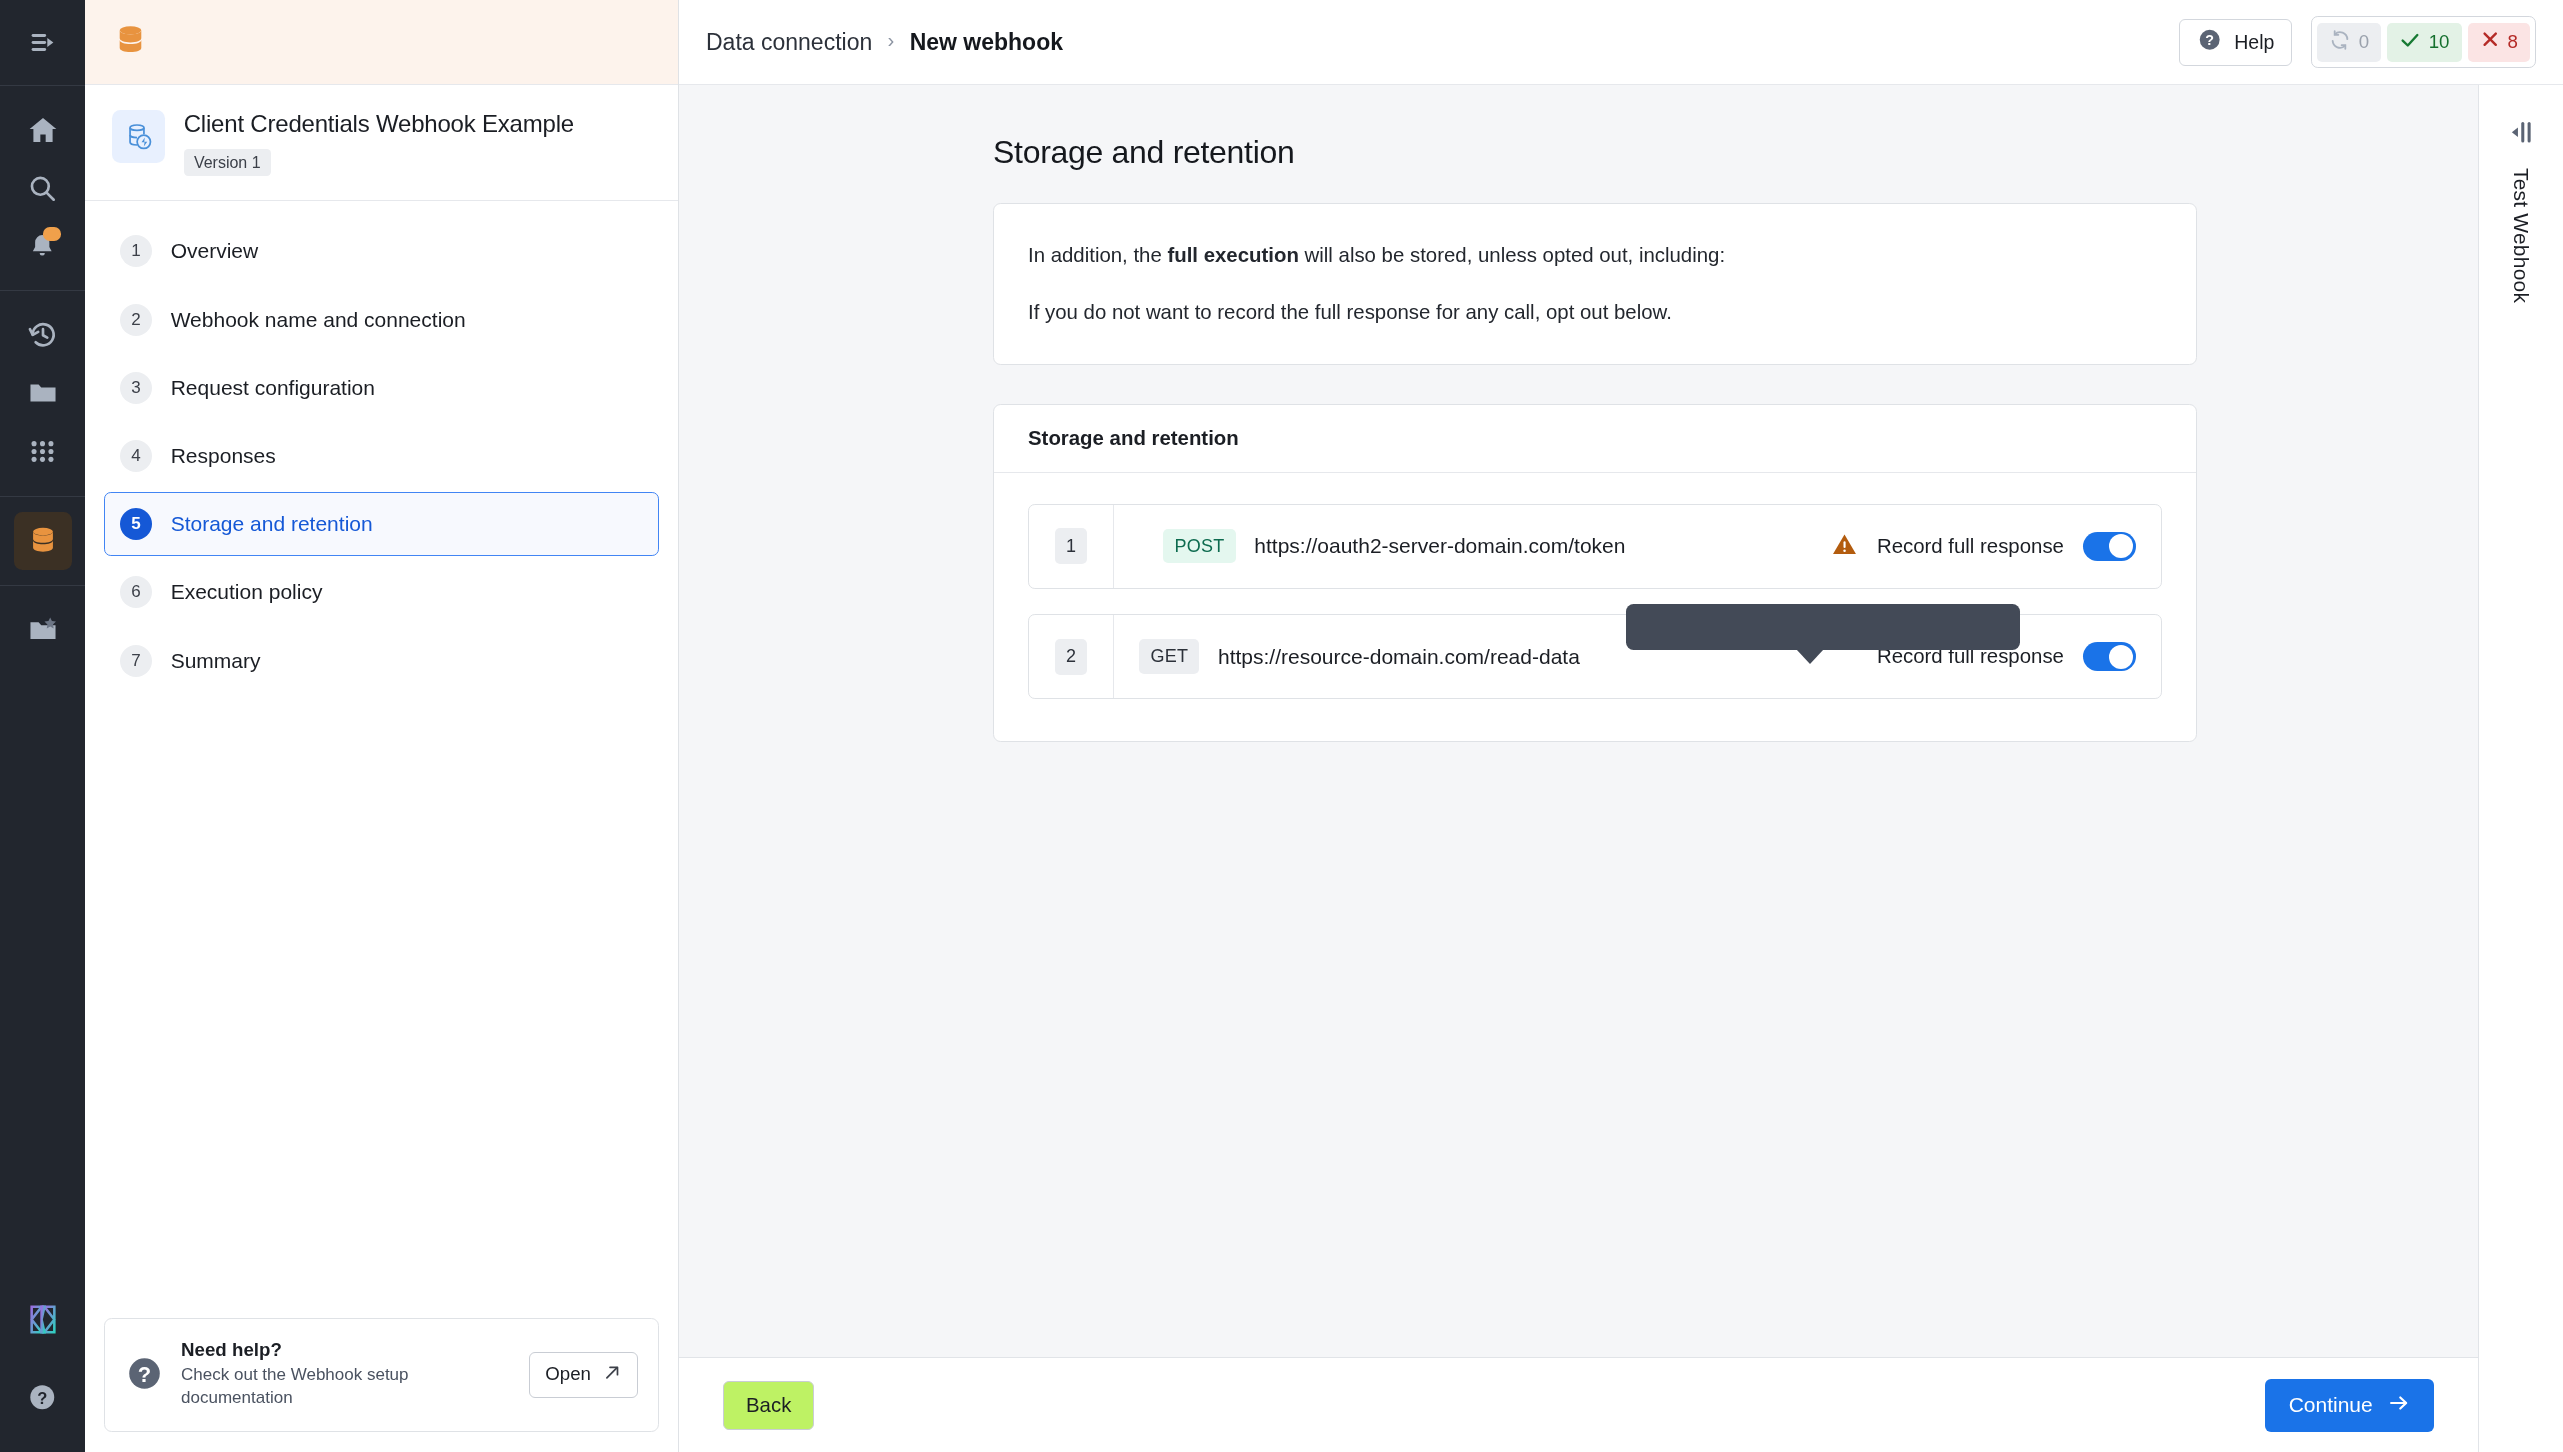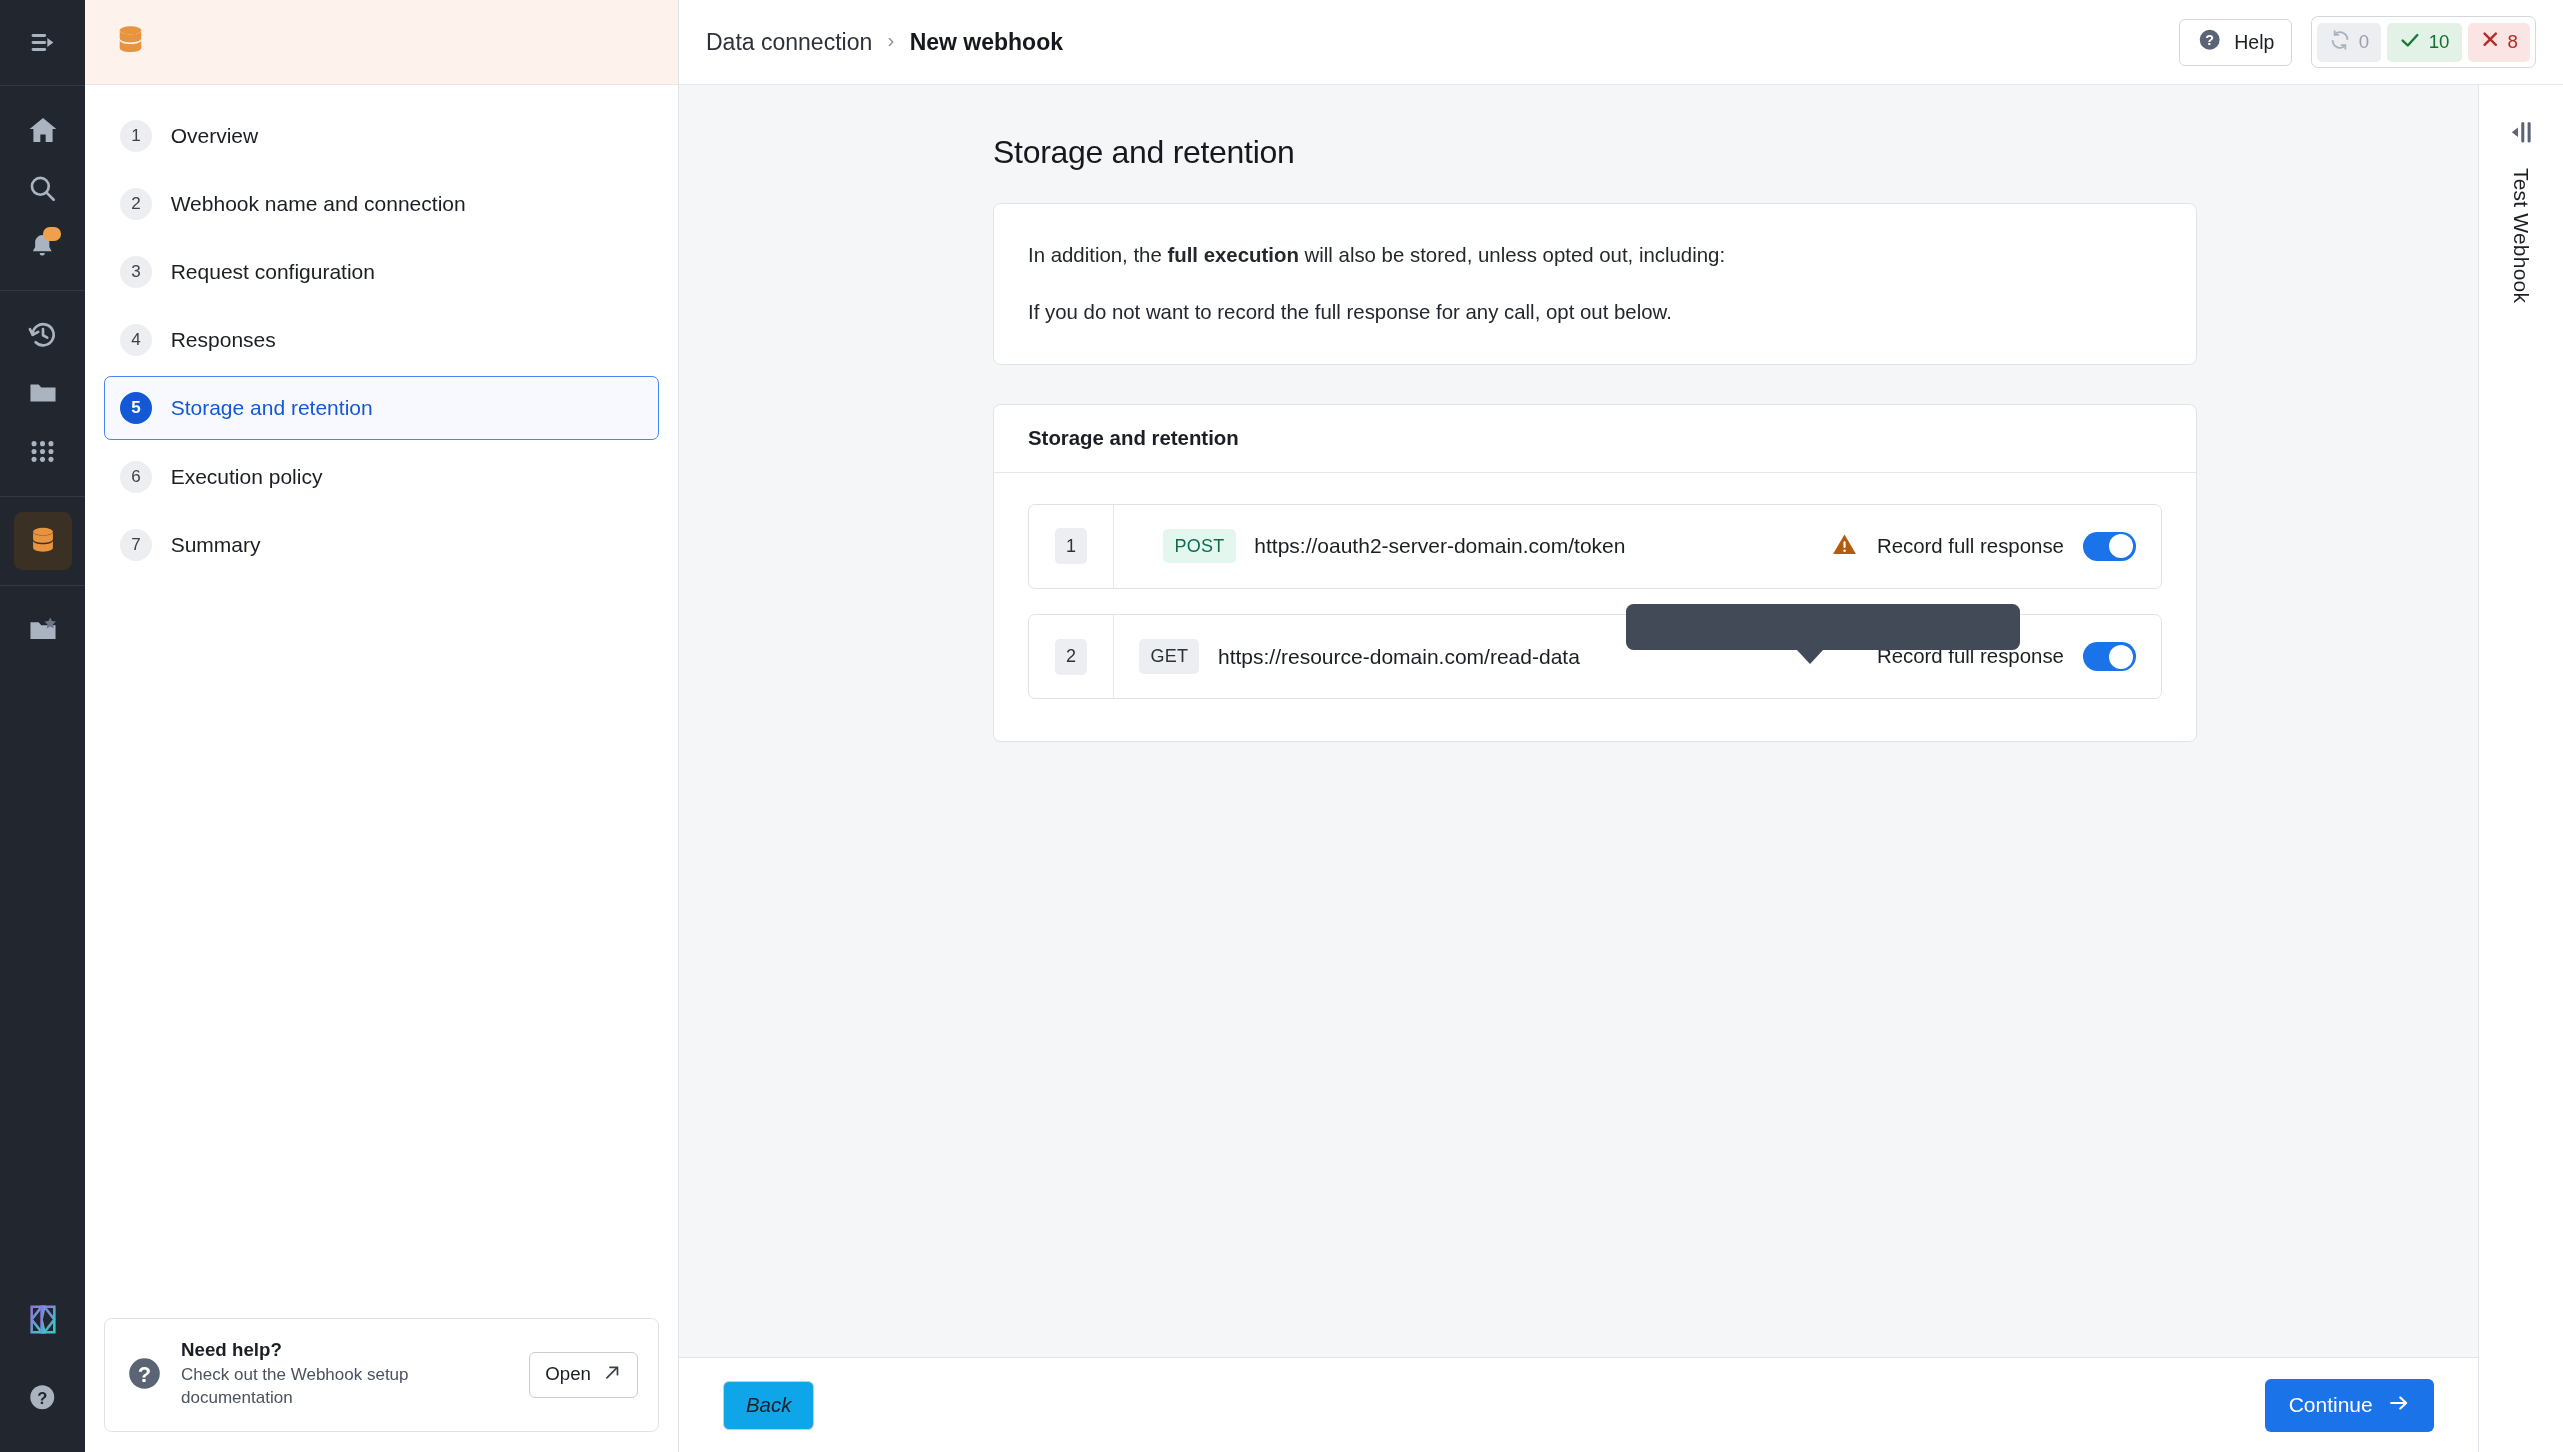--- a/index.html
+++ b/index.html
@@ -210,22 +210,22 @@
     border-top: 15.3px solid #434a57;
   }
 
   
   .footer {
     height: 95px; flex: 0 0 95px; background: #fff;
     border-top: 0.8px solid #e1e4e8;
     display: flex; align-items: center; padding: 0 44px;
   }
   .back-btn {
-    border: 0.8px solid #c9cdd4; border-radius: 6px; background: #0ea5e9;
-    height: 49px; padding: 0 22px; font-size: 20.4px; color: #1b1e24; cursor: pointer; font-style: italic;
+    border: 0.8px solid #c9cdd4; border-radius: 6px; background: #bef264;
+    height: 49px; padding: 0 22px; font-size: 20.4px; color: #1b1e24; cursor: pointer;
   }
   .continue-btn {
     margin-left: auto; border: none; border-radius: 6px; background: #1a73e8;
     height: 53px; padding: 0 24px; font-size: 21px; color: #fff; cursor: pointer;
     display: flex; align-items: center; gap: 15.3px;
   }
 
   
   .drawer {
     width: 85px; flex: 0 0 85px; background: #fff;
@@ -356,20 +356,36 @@
     <div class="wiz-brandbar">
       <span>
         <svg width="37" height="37" viewBox="0 0 24 24">
           <ellipse cx="12" cy="5.4" rx="7" ry="2.7" fill="#e8933f"></ellipse>
           <path d="M5 5.4v5.2c0 1.5 3.1 2.7 7 2.7s7-1.2 7-2.7V5.4c0 1.5-3.1 2.7-7 2.7S5 6.9 5 5.4z" fill="#e8933f"></path>
           <path d="M5 11.6v5.2c0 1.5 3.1 2.7 7 2.7s7-1.2 7-2.7v-5.2c0 1.5-3.1 2.7-7 2.7s-7-1.2-7-2.7z" fill="#e8933f"></path>
         </svg>
       </span>
     </div>
 
+    <div class="wiz-head">
+      <div class="wiz-head-icon">
+        <svg width="32" height="32" viewBox="0 0 24 24" fill="none" stroke="#4a90d9" stroke-width="1.3">
+          <ellipse cx="10.5" cy="5" rx="5.2" ry="2"></ellipse>
+          <path d="M5.3 5v11c0 1.1 2.3 2 5.2 2"></path>
+          <path d="M15.7 5v5"></path>
+          <path d="M5.3 10.5c0 1.1 2.3 2 5.2 2"></path>
+          <circle cx="15.6" cy="15.6" r="5"></circle>
+          <path d="M16.4 12.4l-2.5 3.6h2.3l-0.6 3.2 2.6-3.7h-2.3z" fill="#4a90d9" stroke="none"></path>
+        </svg>
+      </div>
+      <div>
+        <div class="wiz-title">Client Credentials Webhook Example</div>
+        <div class="wiz-ver">Version 1</div>
+      </div>
+    </div>
 
     <div class="steps">
       <div class="step">
         <span class="step-num">1</span>
         <span class="step-label">Overview</span>
       </div>
       <div class="step">
         <span class="step-num">2</span>
         <span class="step-label">Webhook name and connection</span>
       </div>

